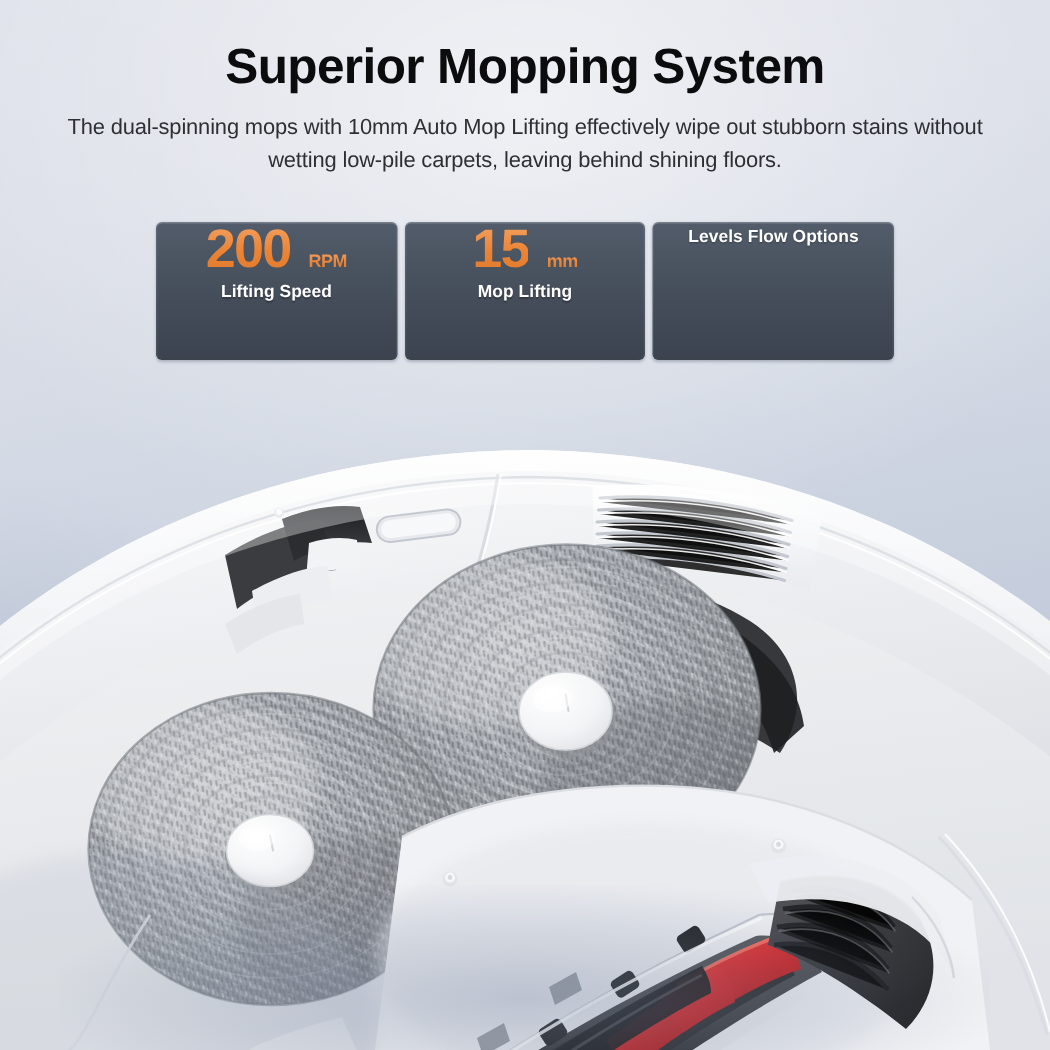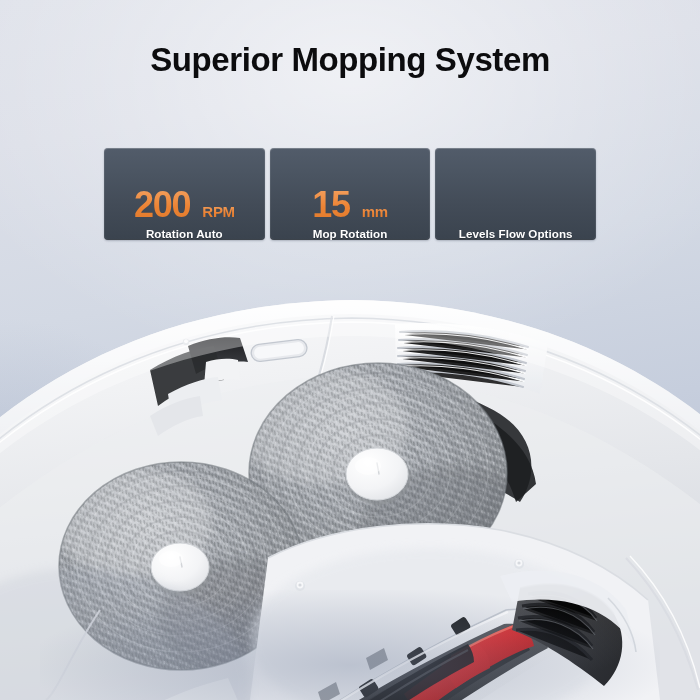--- a/index.html
+++ b/index.html
@@ -60,21 +60,21 @@
     width: 700px;
     text-align: center;
     z-index: 6;
   }
   .headline {
     font-size: 33px;
     font-weight: bold;
     color: #0c0c0e;
     letter-spacing: -0.4px;
     line-height: 1.12;
-    margin: 16px;
+    margin: 0;
   }
   .subhead {
     margin: 11px auto 0;
     width: 648px;
     font-size: 14.6px;
     line-height: 1.53;
     color: #2d2f33;
     letter-spacing: -0.1px;
   }
 
@@ -98,21 +98,21 @@
       #4b5562 28%,
       #434c58 60%,
       #3a434e 100%);
     box-shadow:
       inset 0 1px 0 rgba(255,255,255,0.16),
       inset 0 -1px 0 rgba(0,0,0,0.20),
       0 1px 2px rgba(60,70,90,0.30);
     display: flex;
     flex-direction: column;
     align-items: center;
-    justify-content: flex-end;
+    justify-content: flex-start;
     overflow: hidden;
   }
   .stat-card::after {
     content: "";
     position: absolute;
     inset: 0;
     border-radius: 4px;
     border: 1px solid rgba(255,255,255,0.07);
     pointer-events: none;
   }
@@ -128,21 +128,21 @@
     font-size: 36px;
     font-weight: bold;
     letter-spacing: -1.2px;
     line-height: 1;
     background: linear-gradient(180deg, #f3a261 0%, #ec8334 55%, #e07a2c 100%);
     -webkit-background-clip: text;
     background-clip: text;
     color: transparent;
   }
   .stat-unit {
-    font-size: 15px;
+    font-size: 12px;
     font-weight: bold;
     letter-spacing: -0.3px;
     line-height: 1;
     margin-left: 12px;
     background: linear-gradient(180deg, #f3a261 0%, #ec8334 60%, #e07a2c 100%);
     -webkit-background-clip: text;
     background-clip: text;
     color: transparent;
   }
   .stat-label {
@@ -184,38 +184,39 @@
 </head>
 <body>
 
 <div id="stage">
 
   <div class="bg-glow"></div>
   <div class="bg-shade-left"></div>
 
   <div class="header">
     <h1 class="headline">Superior Mopping System</h1>
+    <p class="subhead">The dual-spinning mops with 10mm Auto Mop Lifting effectively wipe out stubborn stains without wetting low-pile carpets, leaving behind shining floors.</p>
   </div>
 
   <div class="stats">
 
     <div class="stat-card">
       <div class="stat-value">
         <span class="stat-number">200</span>
         <span class="stat-unit">RPM</span>
       </div>
-      <div class="stat-label">Rotation Auto</div>
+      <div class="stat-label">Lifting Speed</div>
     </div>
 
     <div class="stat-card">
       <div class="stat-value">
         <span class="stat-number">15</span>
         <span class="stat-unit">mm</span>
       </div>
-      <div class="stat-label">Mop Rotation</div>
+      <div class="stat-label">Mop Lifting</div>
     </div>
 
     <div class="stat-card">
       <div class="stat-label">Levels Flow Options</div>
     </div>
 
   </div>
 
   <div class="product">
     <div class="prod-shadow"></div>

